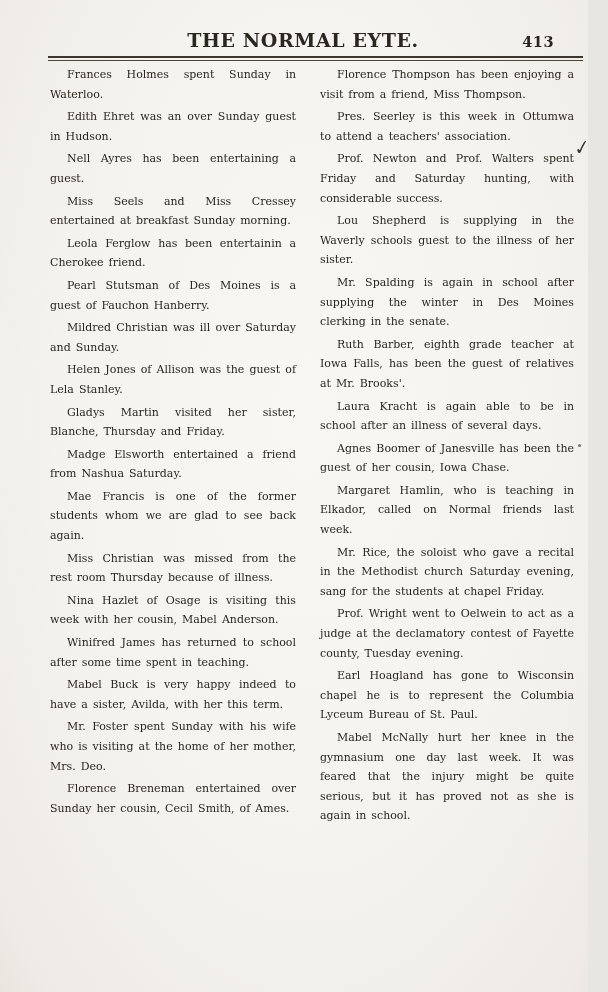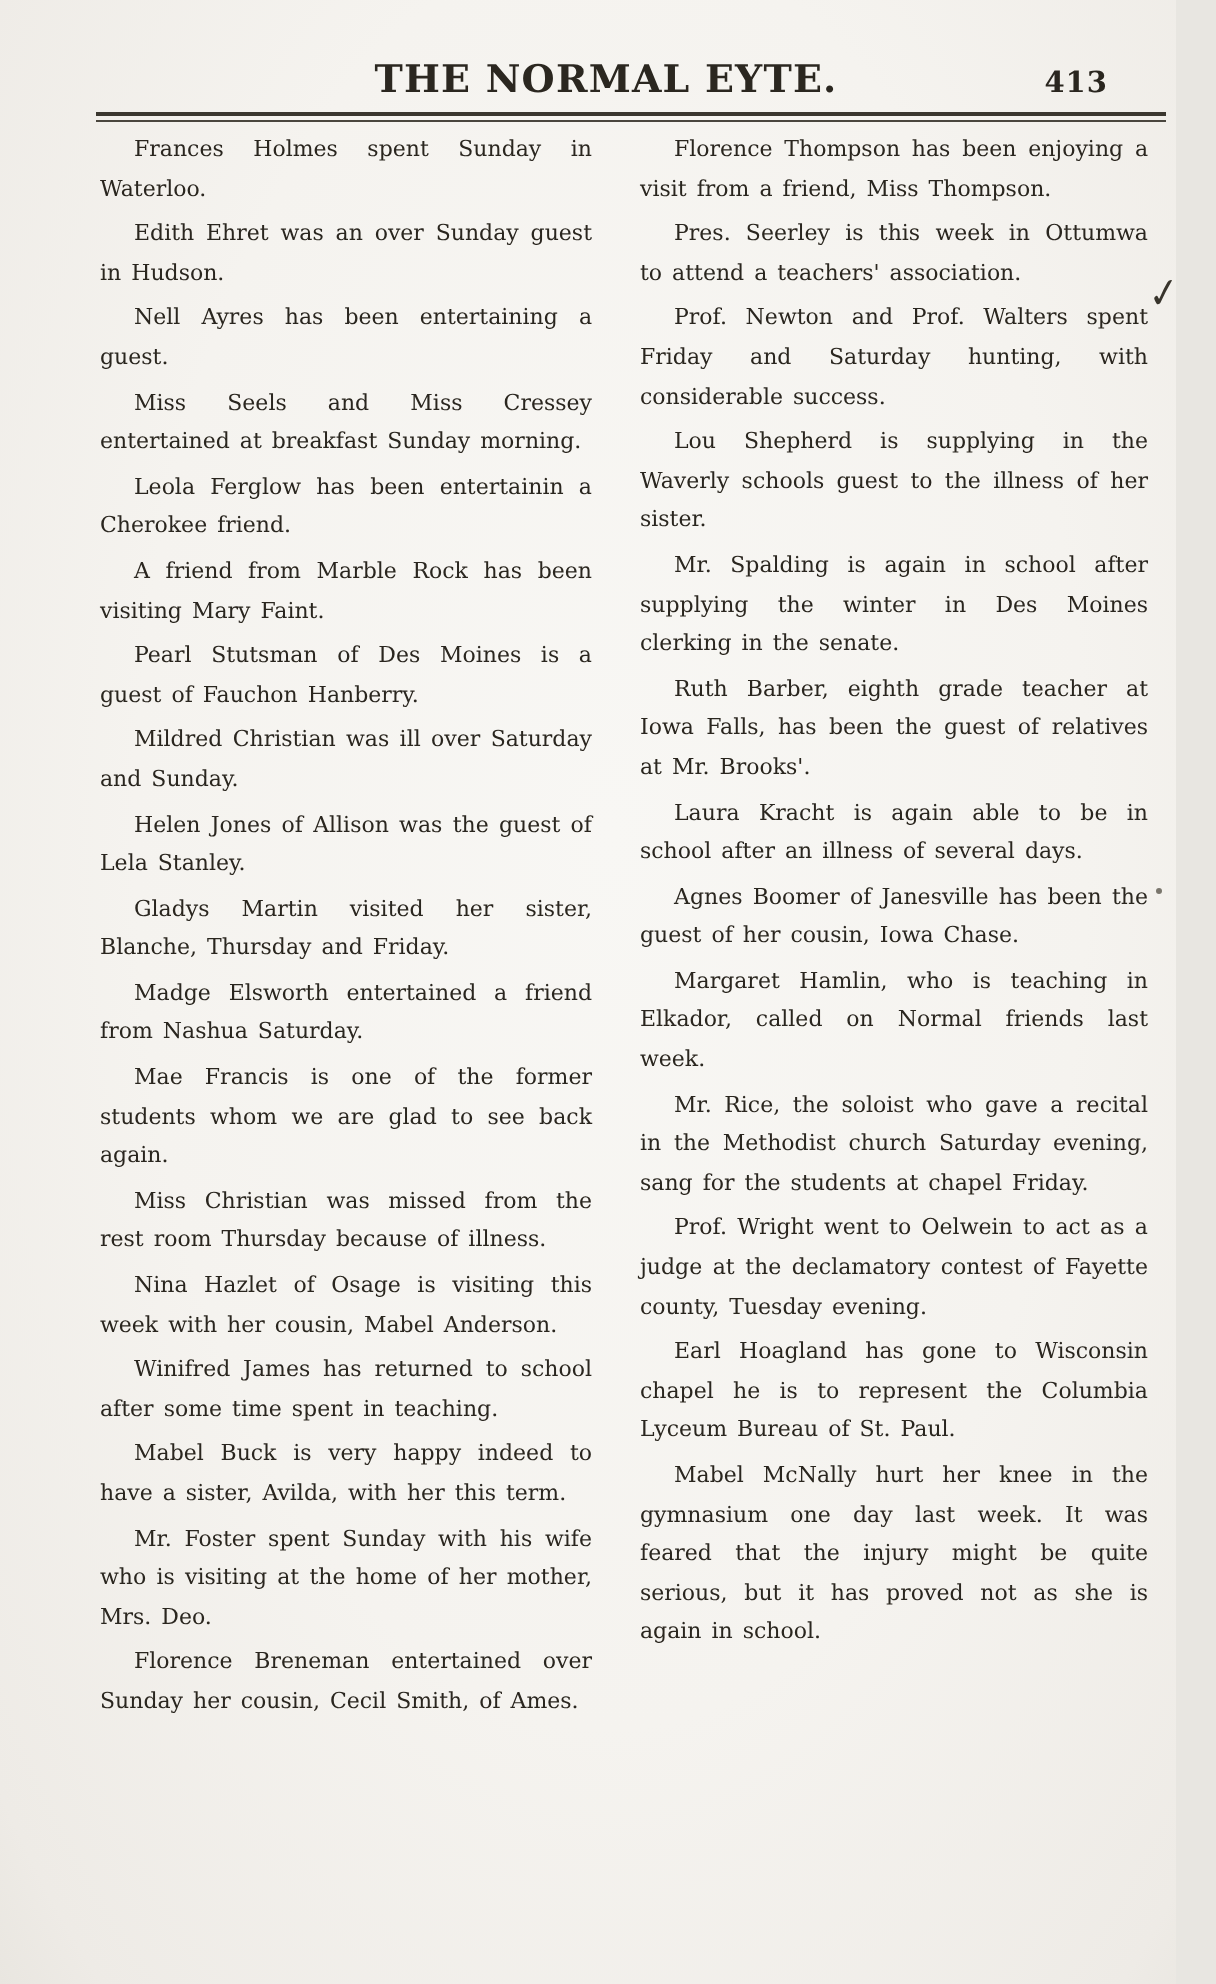--- a/index.html
+++ b/index.html
@@ -110,21 +110,20 @@
   <div class="rule"></div>
 
   <main class="columns">
 
     <section class="col col-left">
       <p class="para">Frances Holmes spent Sunday in Waterloo.</p>
       <p class="para">Edith Ehret was an over Sunday guest in Hudson.</p>
       <p class="para">Nell Ayres has been entertaining a guest.</p>
       <p class="para">Miss Seels and Miss Cressey entertained at breakfast Sunday morning.</p>
       <p class="para">Leola Ferglow has been entertainin a Cherokee friend.</p>
-      <p class="para">A friend from Marble Rock has been visiting Mary Faint.</p>
       <p class="para">Pearl Stutsman of Des Moines is a guest of Fauchon Hanberry.</p>
       <p class="para">Mildred Christian was ill over Saturday and Sunday.</p>
       <p class="para">Helen Jones of Allison was the guest of Lela Stanley.</p>
       <p class="para">Gladys Martin visited her sister, Blanche, Thursday and Friday.</p>
       <p class="para">Madge Elsworth entertained a friend from Nashua Saturday.</p>
       <p class="para">Mae Francis is one of the former students whom we are glad to see back again.</p>
       <p class="para">Miss Christian was missed from the rest room Thursday because of illness.</p>
       <p class="para">Nina Hazlet of Osage is visiting this week with her cousin, Mabel Anderson.</p>
       <p class="para">Winifred James has returned to school after some time spent in teaching.</p>
       <p class="para">Mabel Buck is very happy indeed to have a sister, Avilda, with her this term.</p>

